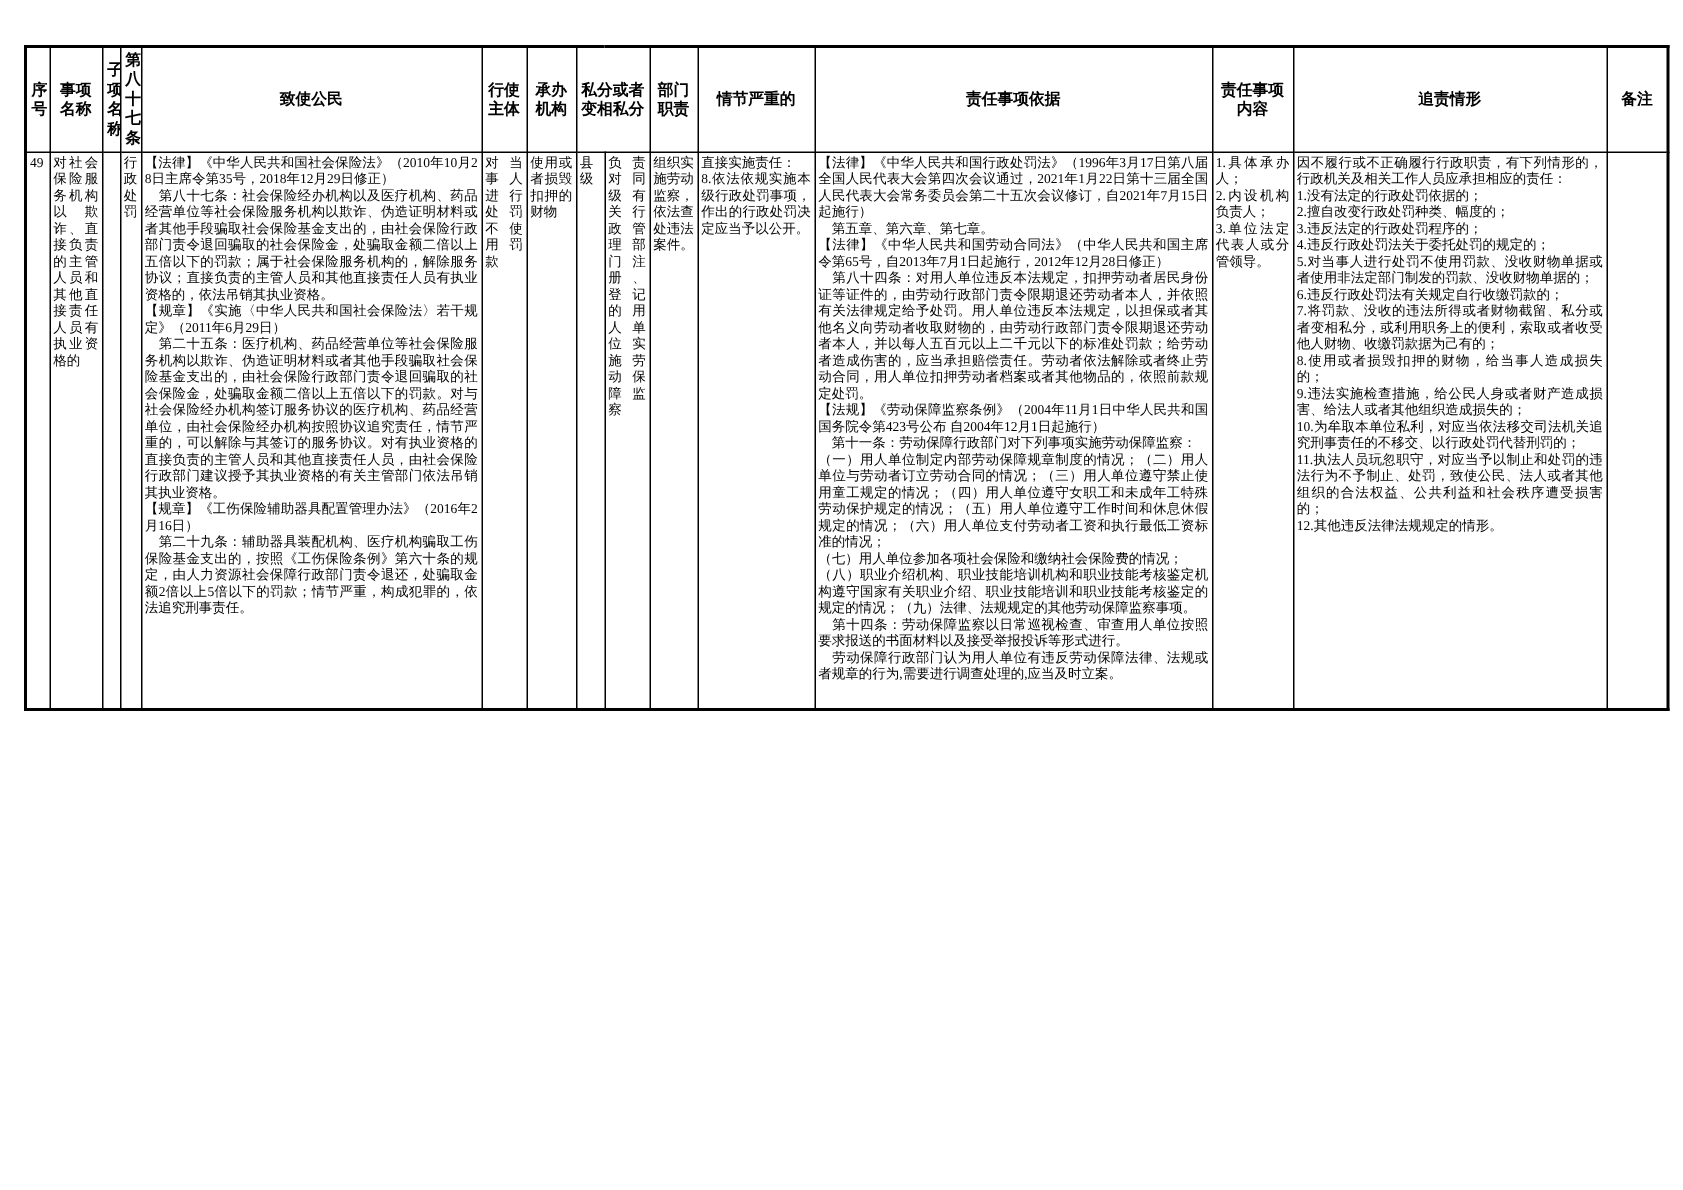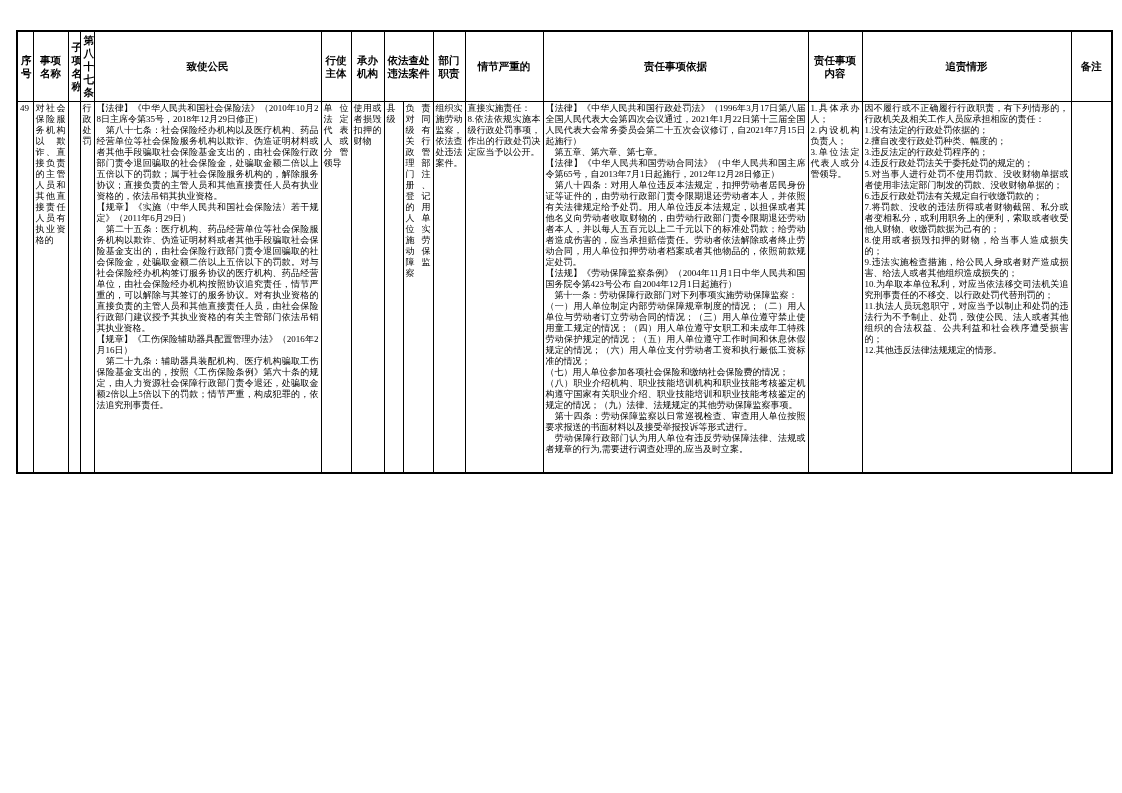--- a/index.html
+++ b/index.html
@@ -70,42 +70,42 @@
     </colgroup>
     <thead>
       <tr>
         <th>序号</th>
         <th>事项名称</th>
         <th>子项名称</th>
         <th>第八十七条</th>
         <th>致使公民</th>
         <th>行使主体</th>
         <th>承办机构</th>
-        <th colspan="2">依法查处违法案件</th>
+        <th colspan="2">私分或者变相私分</th>
         <th>部门职责</th>
         <th>情节严重的</th>
         <th>责任事项依据</th>
         <th>责任事项内容</th>
         <th>追责情形</th>
         <th>备注</th>
       </tr>
     </thead>
     <tbody>
       <tr>
         <td class="c">49</td>
         <td class="tight">对社会保险服务机构以欺诈、直接负责的主管人员和其他直接责任人员有执业资格的</td>
         <td class="tight"></td>
         <td class="tight">行政处罚</td>
         <td>【法律】《中华人民共和国社会保险法》（2010年10月28日主席令第35号，2018年12月29日修正）
 　第八十七条：社会保险经办机构以及医疗机构、药品经营单位等社会保险服务机构以欺诈、伪造证明材料或者其他手段骗取社会保险基金支出的，由社会保险行政部门责令退回骗取的社会保险金，处骗取金额二倍以上五倍以下的罚款；属于社会保险服务机构的，解除服务协议；直接负责的主管人员和其他直接责任人员有执业资格的，依法吊销其执业资格。
 【规章】《实施〈中华人民共和国社会保险法〉若干规定》（2011年6月29日）
 　第二十五条：医疗机构、药品经营单位等社会保险服务机构以欺诈、伪造证明材料或者其他手段骗取社会保险基金支出的，由社会保险行政部门责令退回骗取的社会保险金，处骗取金额二倍以上五倍以下的罚款。对与社会保险经办机构签订服务协议的医疗机构、药品经营单位，由社会保险经办机构按照协议追究责任，情节严重的，可以解除与其签订的服务协议。对有执业资格的直接负责的主管人员和其他直接责任人员，由社会保险行政部门建议授予其执业资格的有关主管部门依法吊销其执业资格。
 【规章】《工伤保险辅助器具配置管理办法》（2016年2月16日）
 　第二十九条：辅助器具装配机构、医疗机构骗取工伤保险基金支出的，按照《工伤保险条例》第六十条的规定，由人力资源社会保障行政部门责令退还，处骗取金额2倍以上5倍以下的罚款；情节严重，构成犯罪的，依法追究刑事责任。</td>
-        <td class="tight">单位法定代表人或分管领导</td>
+        <td class="tight">对当事人进行处罚不使用罚款</td>
         <td class="tight">使用或者损毁扣押的财物</td>
         <td class="tight">县级</td>
         <td class="tight">负责对同级有关行政管理部门注册、登记的用人单位实施劳动保障监察</td>
         <td class="tight">组织实施劳动监察，依法查处违法案件。</td>
         <td>直接实施责任：
 8.依法依规实施本级行政处罚事项，作出的行政处罚决定应当予以公开。</td>
         <td>【法律】《中华人民共和国行政处罚法》（1996年3月17日第八届全国人民代表大会第四次会议通过，2021年1月22日第十三届全国人民代表大会常务委员会第二十五次会议修订，自2021年7月15日起施行）
 　第五章、第六章、第七章。
 【法律】《中华人民共和国劳动合同法》（中华人民共和国主席令第65号，自2013年7月1日起施行，2012年12月28日修正）
 　第八十四条：对用人单位违反本法规定，扣押劳动者居民身份证等证件的，由劳动行政部门责令限期退还劳动者本人，并依照有关法律规定给予处罚。用人单位违反本法规定，以担保或者其他名义向劳动者收取财物的，由劳动行政部门责令限期退还劳动者本人，并以每人五百元以上二千元以下的标准处罚款；给劳动者造成伤害的，应当承担赔偿责任。劳动者依法解除或者终止劳动合同，用人单位扣押劳动者档案或者其他物品的，依照前款规定处罚。

